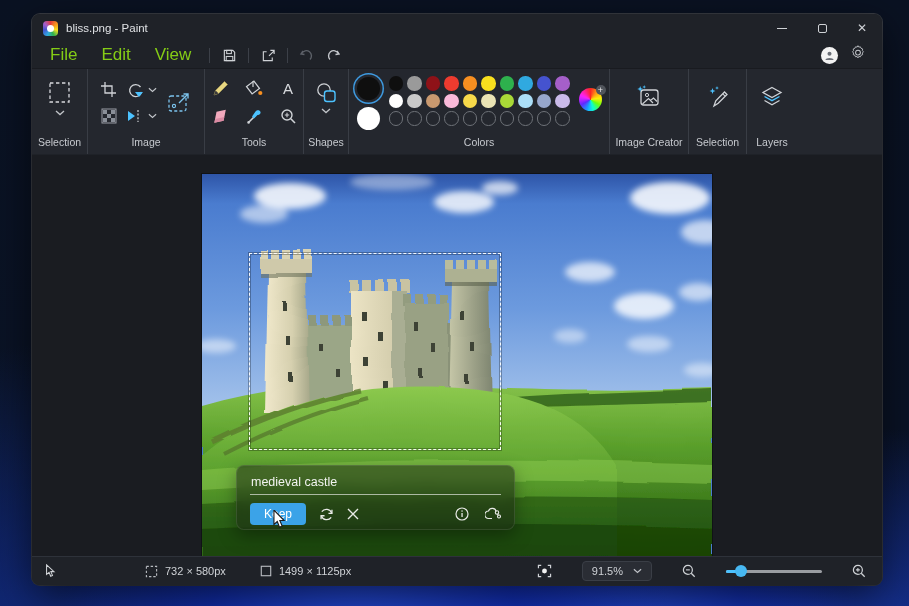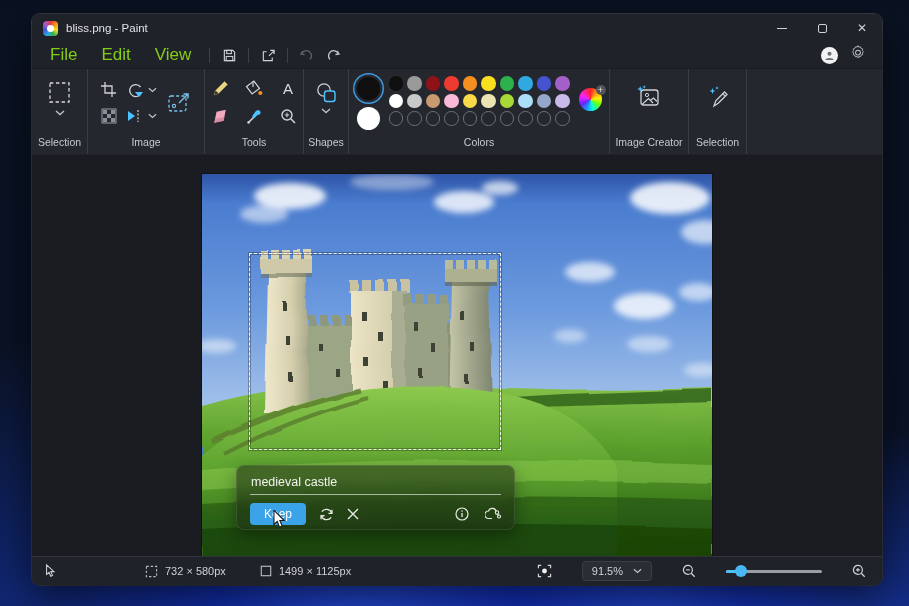--- a/index.html
+++ b/index.html
@@ -361,20 +361,30 @@
         <svg width="24" height="24" viewBox="0 0 24 24">
             <path d="M8 21 L9.8 15.8 L18.5 7 L21 9.5 L12.2 18.2 Z" fill="none" stroke="#cfd2d6" stroke-width="1.3"></path>
             <path d="M16.8 8.8 L19.2 11.2" stroke="#cfd2d6" stroke-width="1.1"></path>
             <path d="M6.5 3 L7.3 5.2 L9.5 6 L7.3 6.8 L6.5 9 L5.7 6.8 L3.5 6 L5.7 5.2 Z" fill="#4cc2ff"></path>
             <path d="M11 1 L11.5 2.4 L12.9 2.9 L11.5 3.4 L11 4.8 L10.5 3.4 L9.1 2.9 L10.5 2.4 Z" fill="#4cc2ff"></path>
           </svg>
       </div>
       <div class="rib-label">Selection</div>
     </div>
 
+    <div class="rib-sec" style="width:50px; border-right:none;">
+      <div class="icon-btn" style="margin-top:16px">
+        <svg width="24" height="24" viewBox="0 0 24 24">
+            <path d="M12 2.5 L21 7.5 L12 12.5 L3 7.5 Z" fill="none" stroke="#cfd2d6" stroke-width="1.3"></path>
+            <path d="M4.5 11.5 L12 15.7 L19.5 11.5" fill="none" stroke="#4cc2ff" stroke-width="1.4"></path>
+            <path d="M4.5 15.5 L12 19.7 L19.5 15.5" fill="none" stroke="#cfd2d6" stroke-width="1.3"></path>
+          </svg>
+      </div>
+      <div class="rib-label">Layers</div>
+    </div>
     <div style="flex:1"></div>
   </div>
 
   <div class="workspace">
     <div class="canvas">
 
       <svg class="painting" width="510" height="383" viewBox="0 0 510 383">
         <defs>
           <linearGradient id="sky" x1="0" y1="0" x2="0" y2="1">
             <stop offset="0" stop-color="#2e55a8"></stop>

